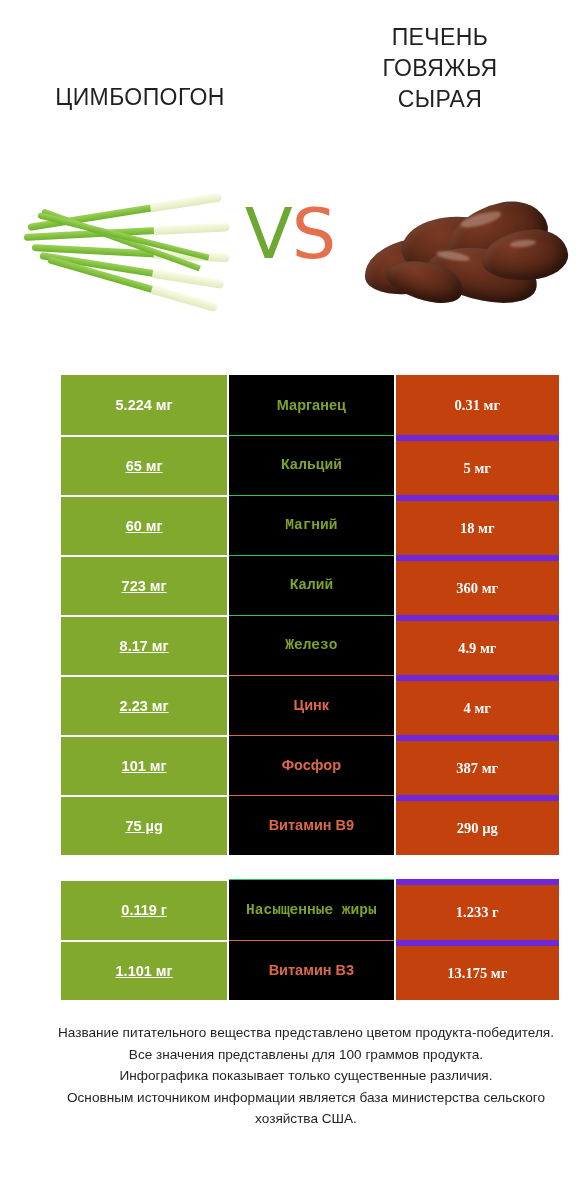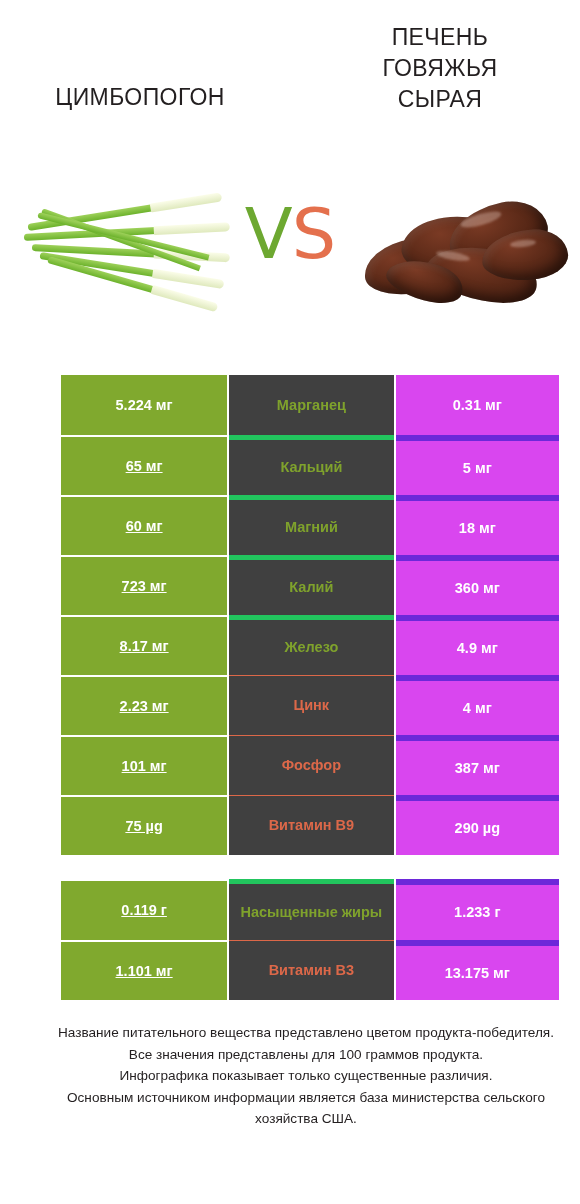--- a/index.html
+++ b/index.html
@@ -140,29 +140,29 @@
     display: flex;
     align-items: center;
     justify-content: center;
     text-align: center;
     font-size: 14.5px;
     font-weight: 700;
     line-height: 19px;
   }
 
   .cell-left  { width: 180px; color: #ffffff; background: #80A92E; }
-  .cell-mid   { width: 178px; background: #404040; margin: 0 2px; text-align: right; }
-  .cell-right { width: 177px; color: #ffffff; background: #d946ef; }
+  .cell-mid   { width: 178px; background: #000000; margin: 0 2px; text-align: right; }
+  .cell-right { width: 177px; color: #ffffff; background: #c2410c; font-family: Liberation Serif, serif; }
 
   .cell-mid.win-green  { color: #7FA22C; }
   .cell-mid.win-orange { color: #DC6849; }
 
   .row + .row .cell-left  { border-top: 2px solid #ffffff; text-decoration: underline; }
   .row + .row .cell-right { border-top: 6px solid #6d28d9; }
-  .row + .row .cell-mid.win-green  { border-top: 5px solid #22c55e; }
+  .row + .row .cell-mid.win-green  { border-top: 1px solid #22c55e; font-family: Liberation Mono, monospace; }
   .row + .row .cell-mid.win-orange { border-top: 1px solid #DC6849; }
 
   
   .footer {
     position: absolute;
     left: 36px;
     top: 1022px;
     width: 540px;
     text-align: center;
     color: #231f20;

